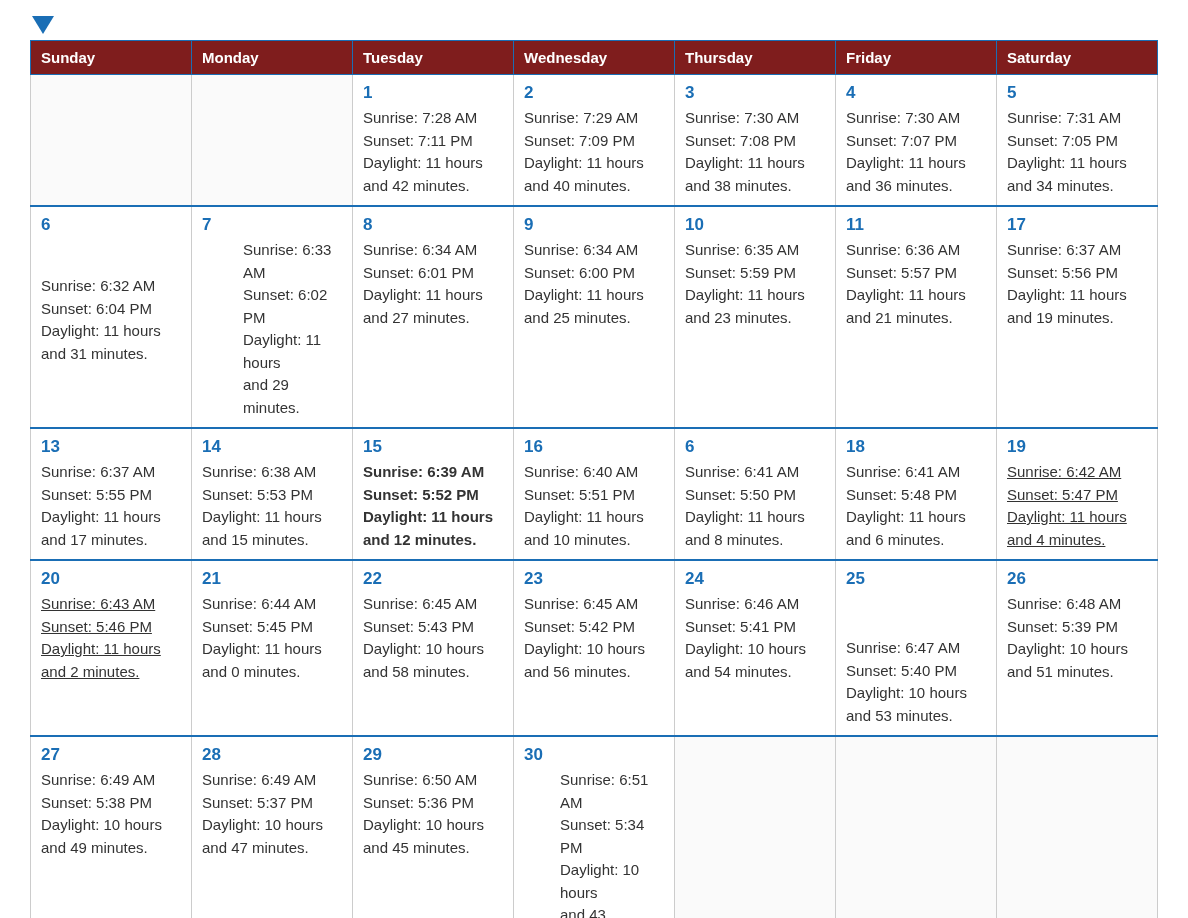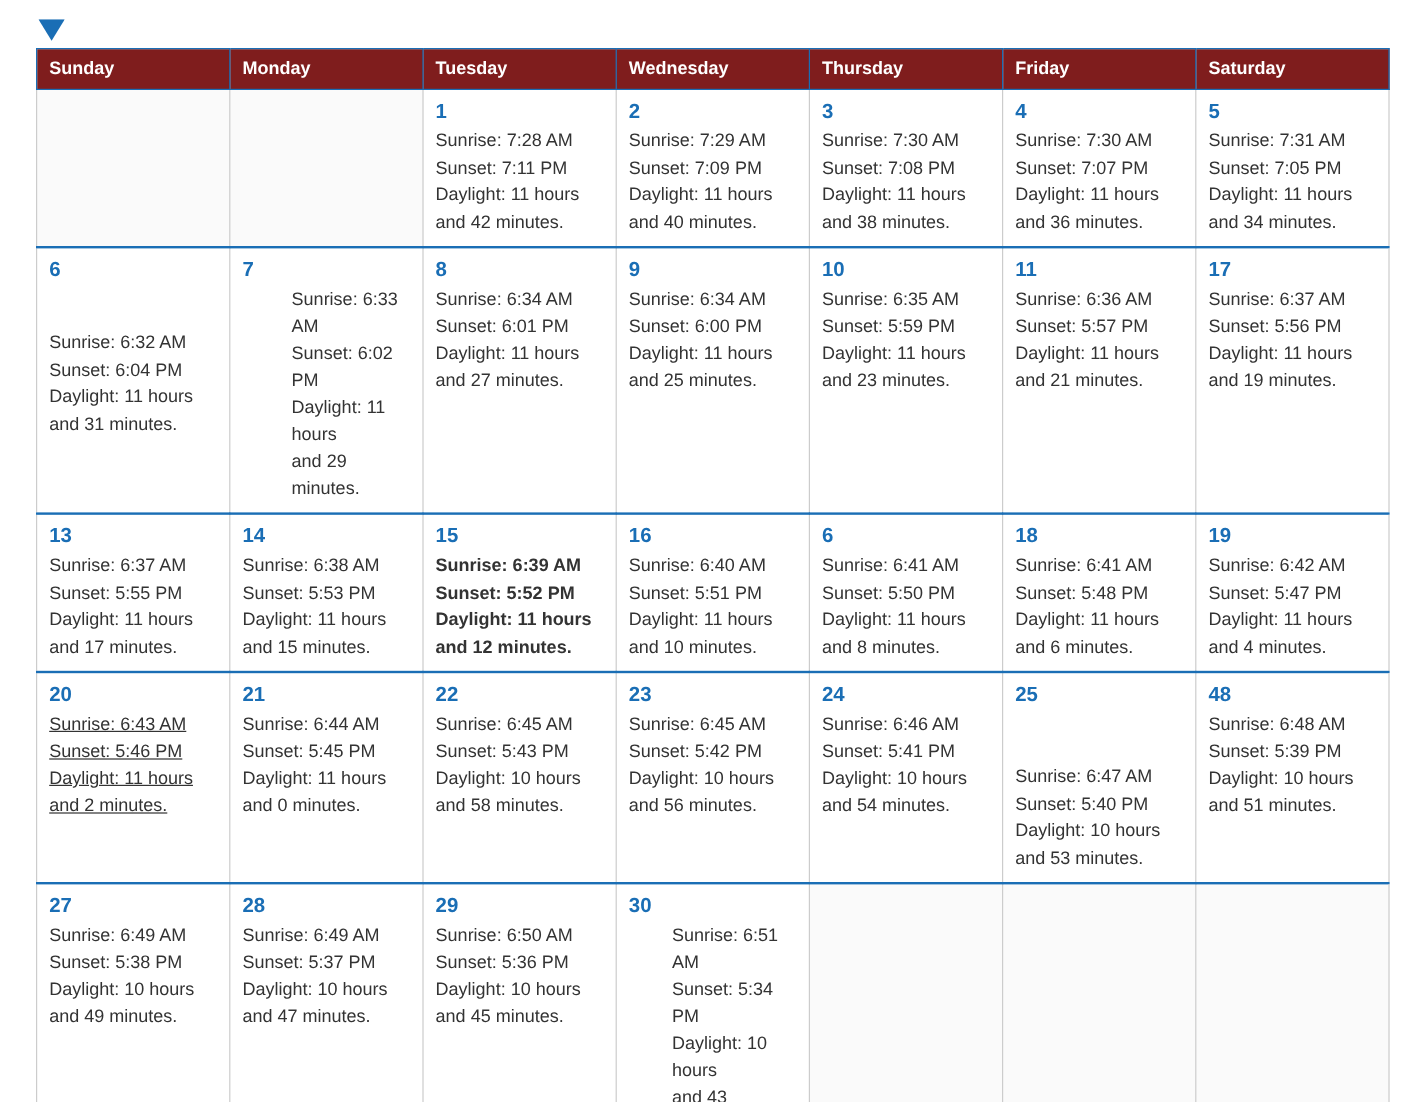--- a/index.html
+++ b/index.html
@@ -240,21 +240,21 @@
         </td>
         <td>
           <span class="day-num">18</span>
           <div class="day-info" style="white-space: pre-line;">Sunrise: 6:41 AM
 Sunset: 5:48 PM
 Daylight: 11 hours
 and 6 minutes.</div>
         </td>
         <td>
           <span class="day-num">19</span>
-          <div class="day-info" style="white-space: pre-line;">Sunrise: 6:42 AM
+          <div class="day-info" style="white-space: pre-line; text-decoration: underline;">Sunrise: 6:42 AM
 Sunset: 5:47 PM
 Daylight: 11 hours
 and 4 minutes.</div>
         </td>
       </tr>
       <tr>
         <td>
           <span class="day-num">20</span>
           <div class="day-info" style="white-space: pre-line; text-decoration: underline;">Sunrise: 6:43 AM
 Sunset: 5:46 PM
@@ -290,21 +290,21 @@
 and 54 minutes.</div>
         </td>
         <td>
           <span class="day-num">25</span>
           <div class="day-info" style="white-space: pre-line; margin-top: 48px;">Sunrise: 6:47 AM
 Sunset: 5:40 PM
 Daylight: 10 hours
 and 53 minutes.</div>
         </td>
         <td>
-          <span class="day-num">48</span>
+          <span class="day-num">26</span>
           <div class="day-info" style="white-space: pre-line;">Sunrise: 6:48 AM
 Sunset: 5:39 PM
 Daylight: 10 hours
 and 51 minutes.</div>
         </td>
       </tr>
       <tr>
         <td>
           <span class="day-num">27</span>
           <div class="day-info" style="white-space: pre-line;">Sunrise: 6:49 AM

